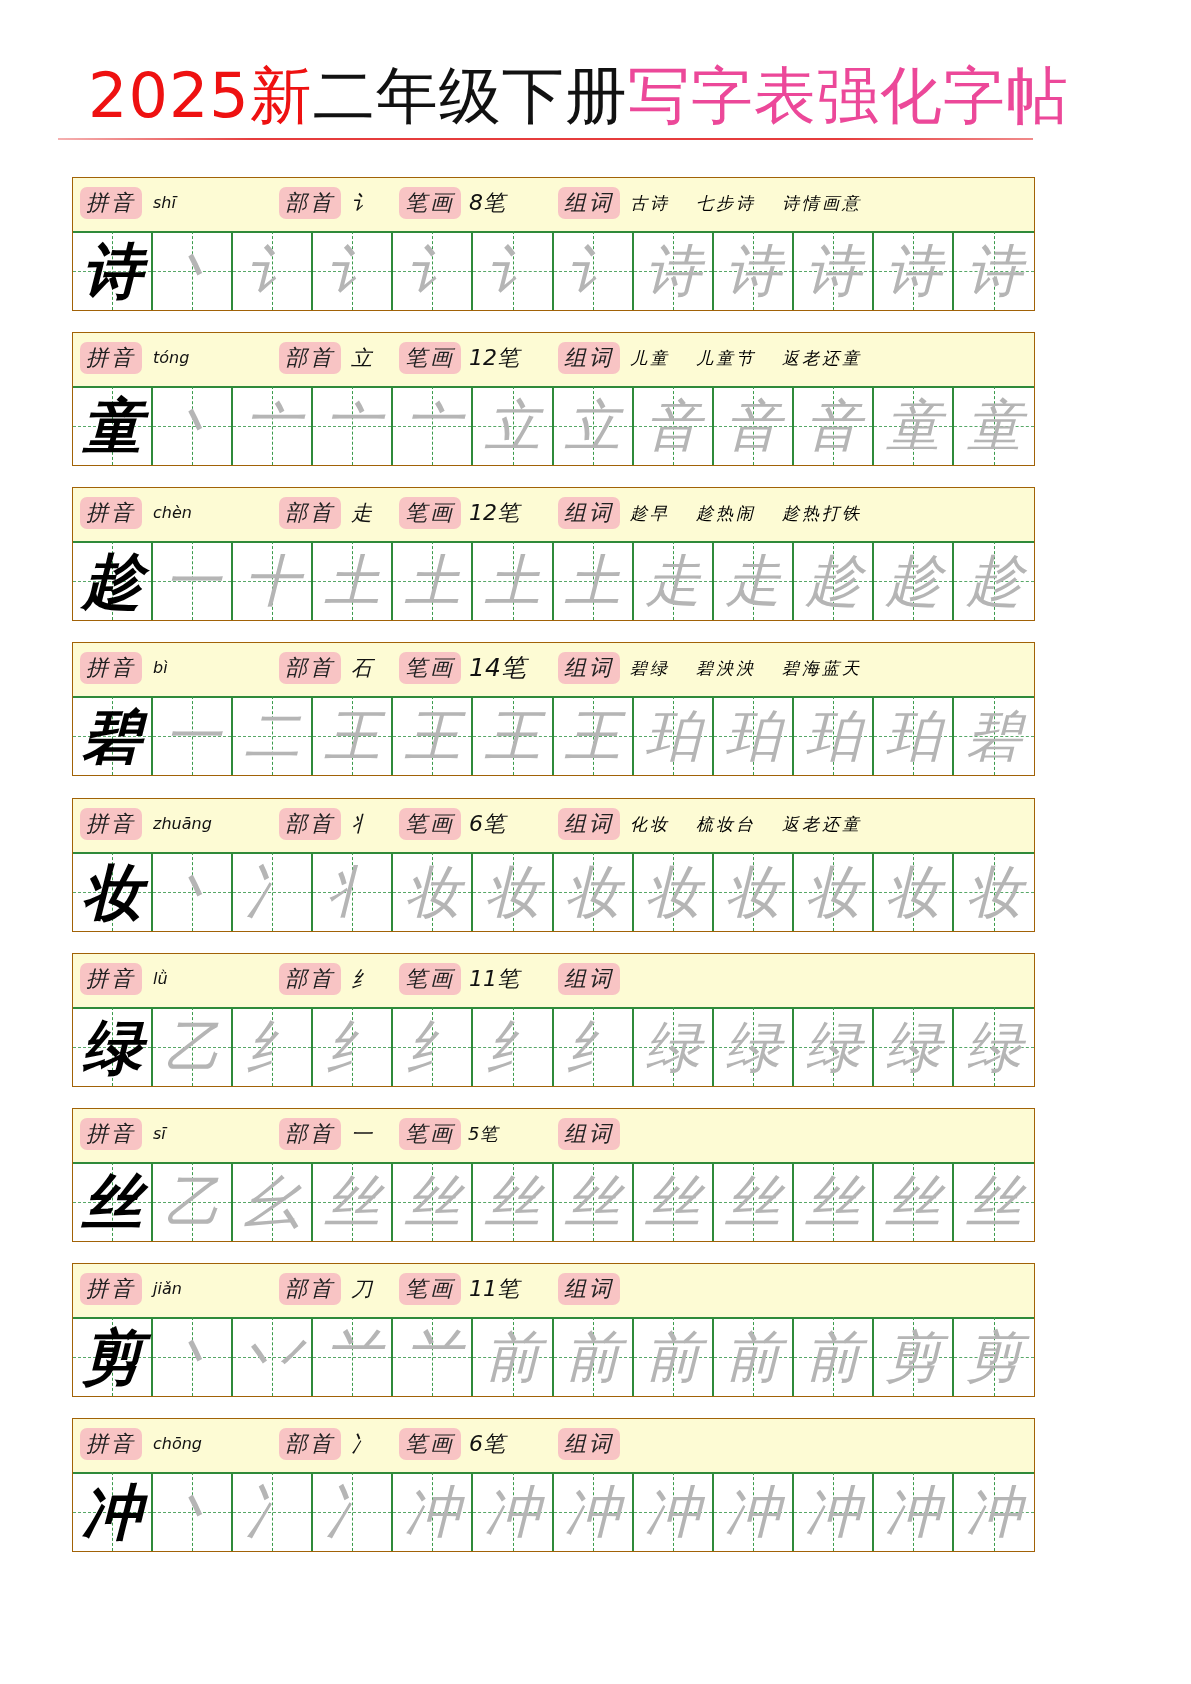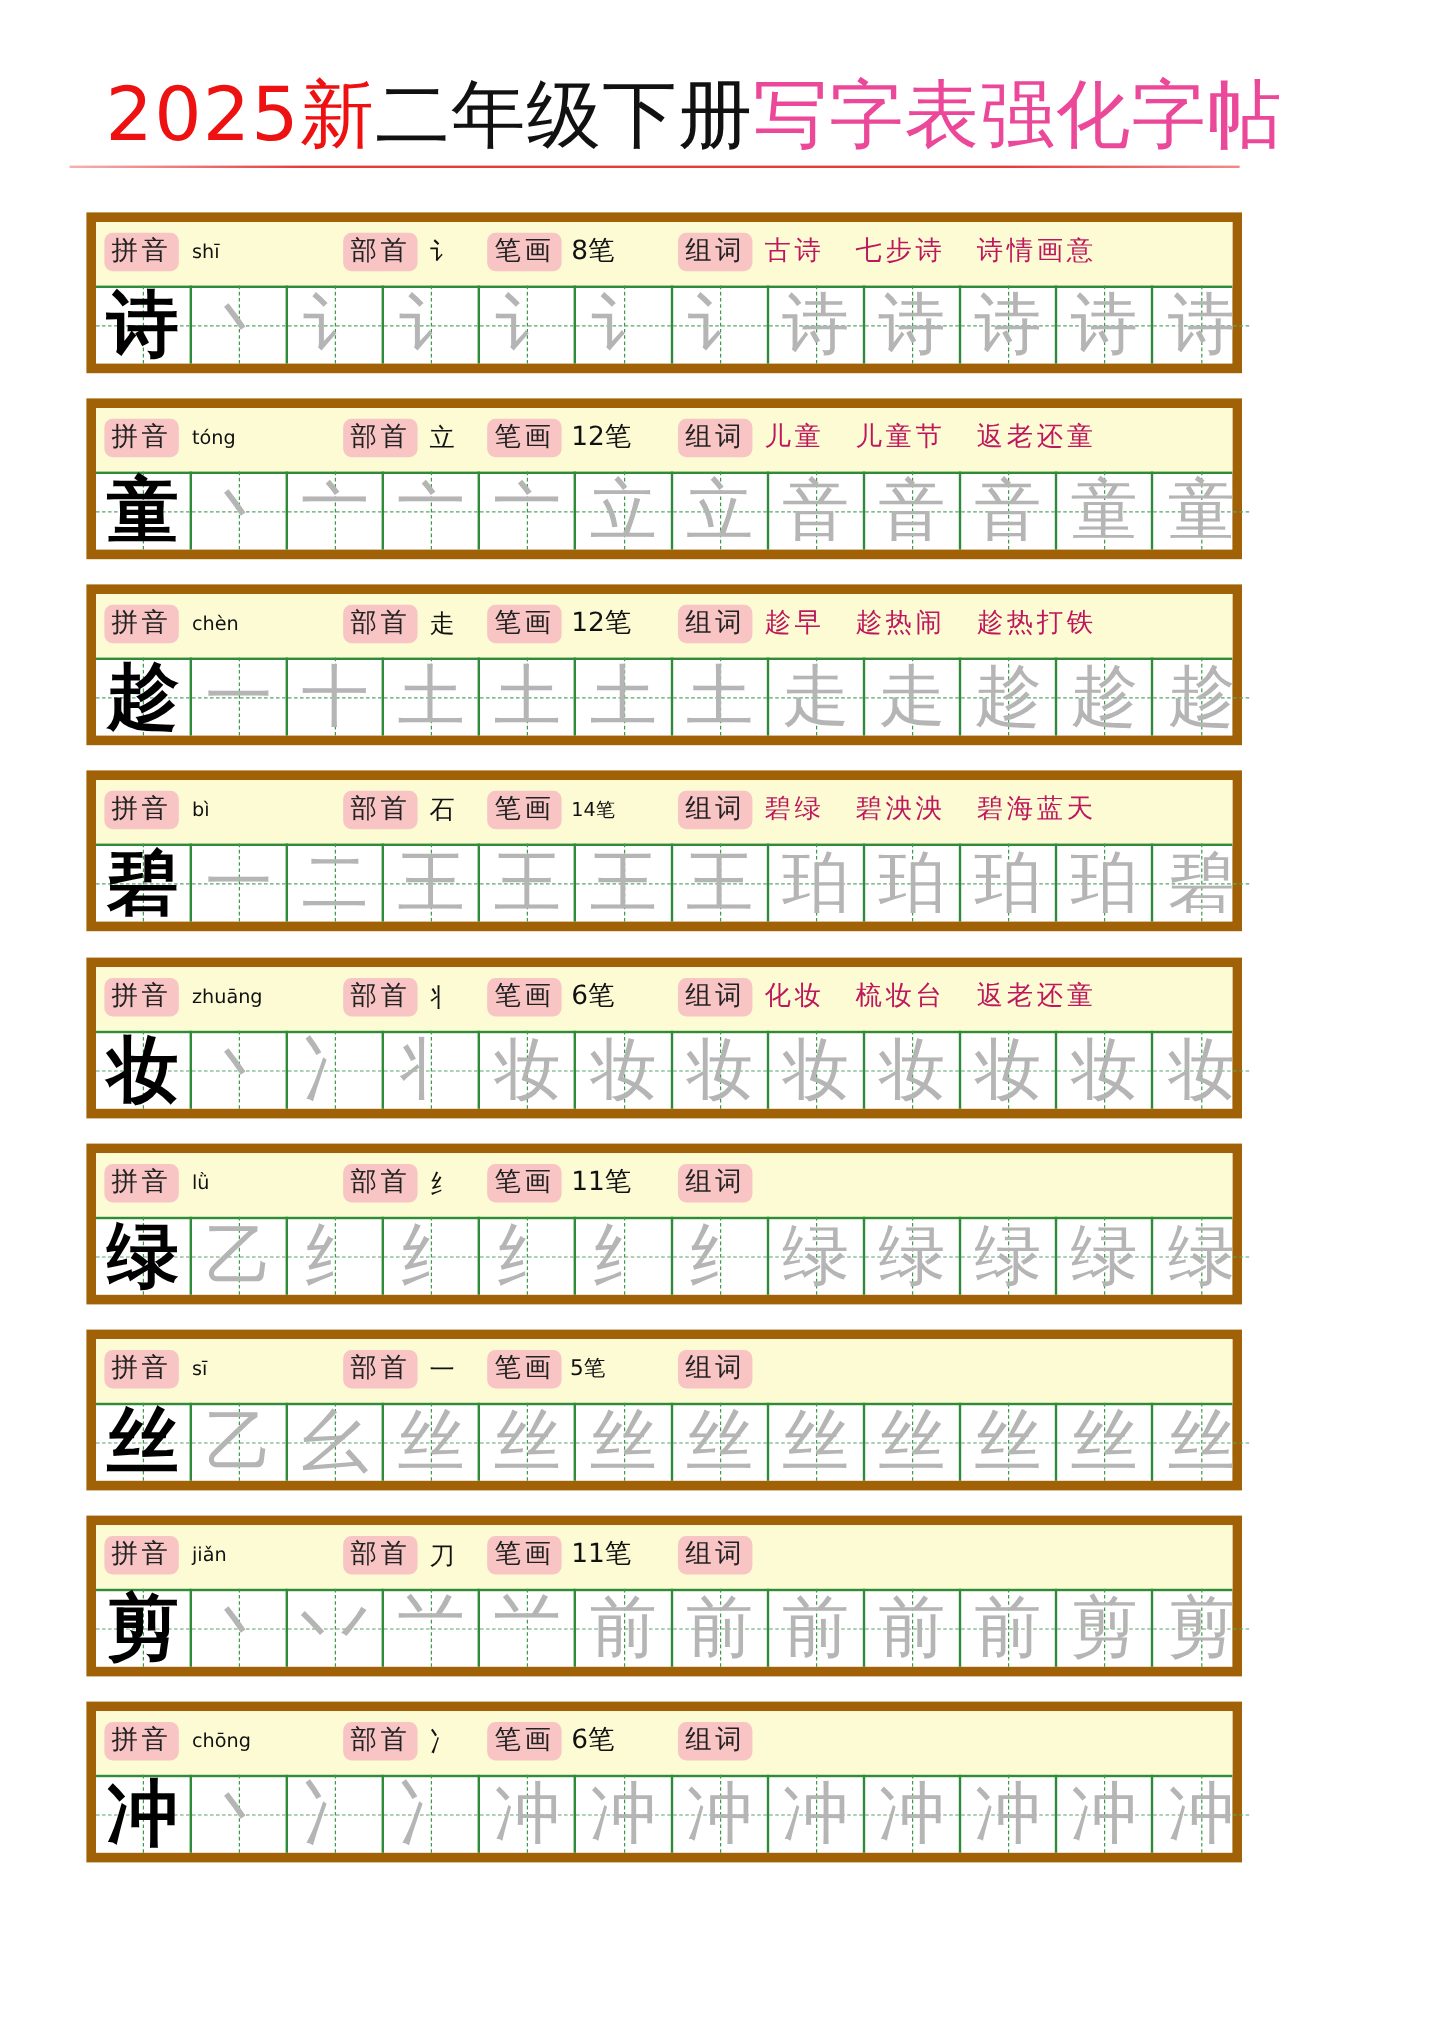--- a/index.html
+++ b/index.html
@@ -5,27 +5,27 @@
   html, body { margin: 0; padding: 0; background: #ffffff; }
   body { width: 1191px; height: 1684px; position: relative; overflow: hidden;
          font-family: "DejaVu Sans", "Liberation Sans", sans-serif; }
   .title { position: absolute; left: 88px; top: 58px; height: 76px; font-size: 62px; line-height: 76px;
            font-family: "DejaVu Sans", sans-serif; letter-spacing: 1px; white-space: nowrap; }
   .title .red { color: #ee1111; }
   .title .black { color: #111111; }
   .title .blue { color: #ec4899; }
   .divider { position: absolute; left: 58px; top: 138px; width: 975px; height: 2px;
              background: linear-gradient(to right, rgba(230,60,60,0.4), #e63c3c 20%, #e63c3c 80%, rgba(230,60,60,0.6)); }
-  .card { position: absolute; left: 72px; width: 963px; height: 134px; border: 8px solid #a16207; box-sizing: border-box; }
+  .card { position: absolute; left: 72px; width: 963px; height: 134px; border: 1px solid #a16207; box-sizing: border-box; font-style: italic; }
   .info { position: absolute; left: 0; top: 0; right: 0; height: 53px; background: #fdfbd4; border-bottom: 2px solid #2f8a3a; }
   .pill { position: absolute; top: 9px; height: 32px; line-height: 32px; padding: 0 6px; background: #f8c4c4; border-radius: 7px;
           font-size: 22px; color: #222; font-family: "DejaVu Serif", serif; letter-spacing: 3px; }
   .val { position: absolute; top: 9px; height: 32px; line-height: 32px; font-size: 16px; color: #111; white-space: nowrap; }
   .val.serif { font-family: "DejaVu Serif", serif; font-size: 21px; letter-spacing: 2px; }
-  .words { position: absolute; top: 9px; left: 557px; height: 32px; line-height: 32px; font-size: 22px; color: #be185d;
+  .words { position: absolute; top: 9px; left: 557px; height: 32px; line-height: 32px; font-size: 17px; color: #000000;
            font-family: "DejaVu Serif", serif; letter-spacing: 3px; white-space: nowrap; }
   .words span { margin-right: 26px; }
   .grid { position: absolute; left: 0; top: 53px; right: 0; bottom: 0; display: flex; }
   .cell { position: relative; flex: 0 0 auto; width: 80.1px; height: 100%; border-right: 2px solid #2f8a3a; box-sizing: border-box; }
   .cell:last-child { border-right: none; }
   .cell::before { content: ""; position: absolute; left: 50%; top: 0; bottom: 0; border-left: 1.5px dashed #3a9a4a; }
   .cell::after { content: ""; position: absolute; top: 50%; left: 0; right: 0; border-top: 1.5px dashed #58a868; }
   .glyph { position: absolute; left: 0; right: 0; top: 0; bottom: 0; display: flex; align-items: center; justify-content: center;
            font-size: 56px; font-family: "DejaVu Serif", serif; color: #b5b5b5; z-index: 2; line-height: 1; }
   .glyph.main { color: #000; font-weight: bold; font-size: 60px; }
@@ -195,21 +195,21 @@
         </div>
     </div>
     </div>
     <div class="card" style="top: 642px;">
     <div class="info">
       <span class="pill" style="left:7px">拼音</span>
       <span class="val" style="left:80px">bì</span>
       <span class="pill" style="left:206px">部首</span>
       <span class="val serif" style="left:278px">石</span>
       <span class="pill" style="left:326px">笔画</span>
-      <span class="val" style="left:396px;font-size:16px">14笔</span>
+      <span class="val" style="left:396px;font-size:25px">14笔</span>
       <span class="pill" style="left:485px">组词</span>
       <div class="words">
         <span>碧绿</span><span>碧泱泱</span><span>碧海蓝天</span>
       </div>
     </div>
     <div class="grid">
       <div class="cell">
           <span class="glyph main">碧</span>
         </div>
       <div class="cell">

